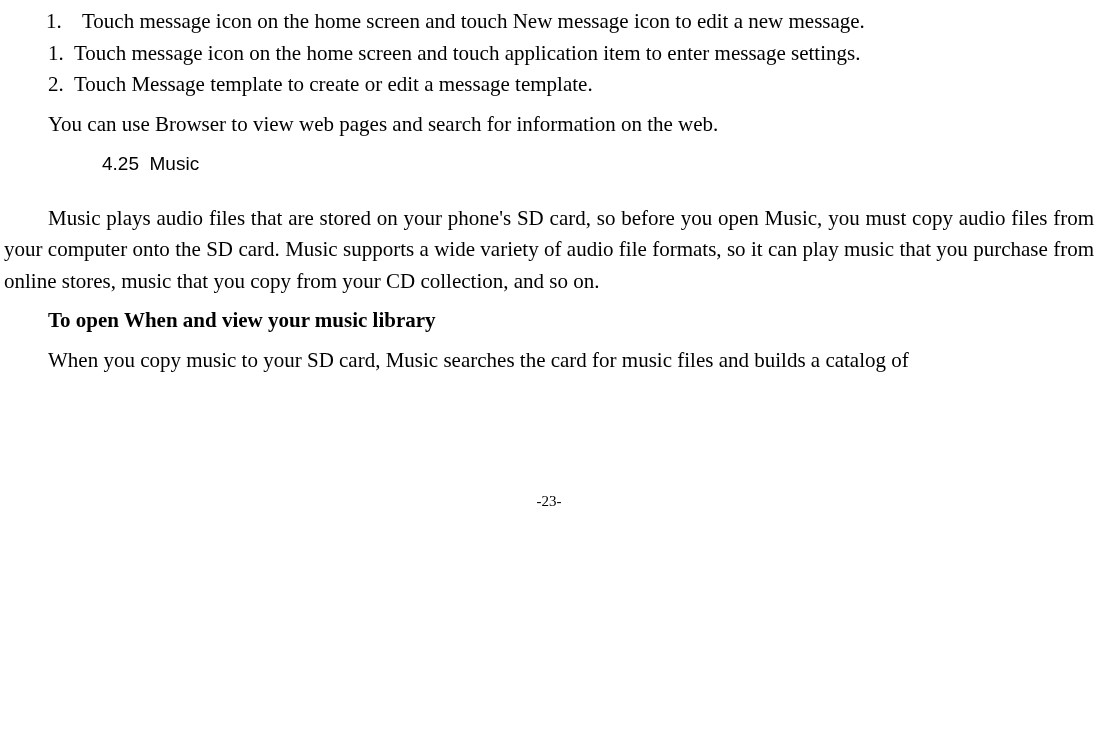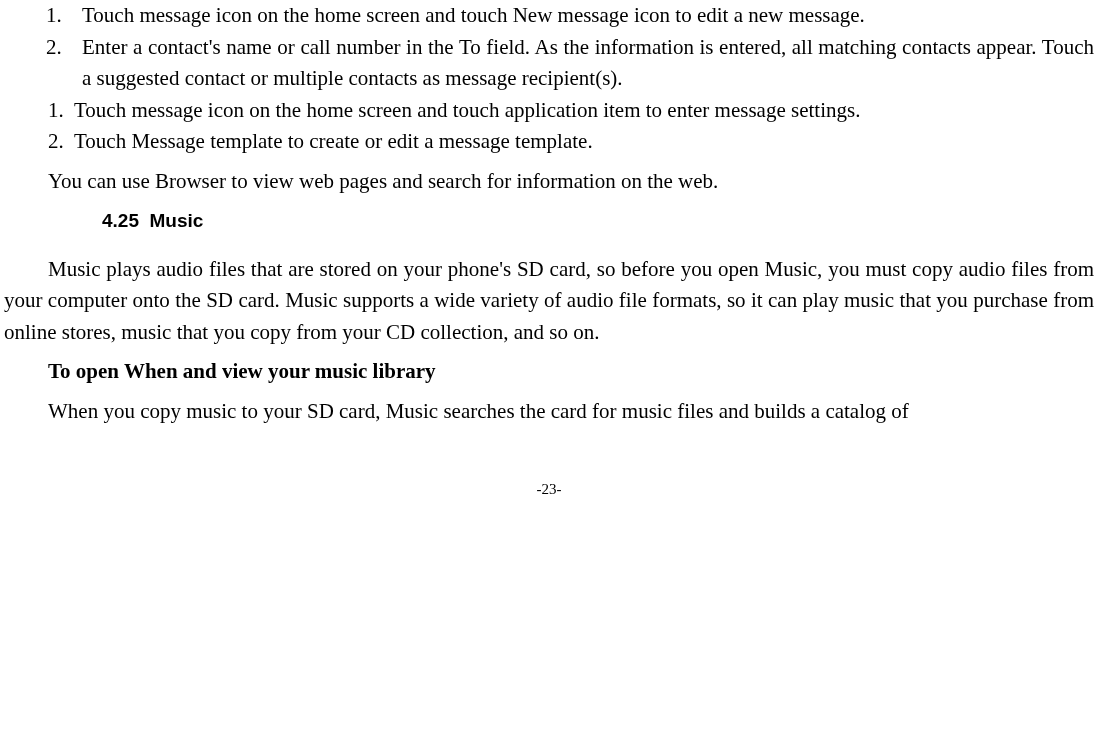--- a/index.html
+++ b/index.html
@@ -8,21 +8,21 @@
     font-family: "Times New Roman", Times, serif;
     font-size: 21px;
     line-height: 1.5;
     color: #000;
     background: #fff;
   }
   .page {
     width: 1098px;
     height: 520px;
     box-sizing: border-box;
-    padding: 0 4px;
+    padding: 6px 4px;
     position: relative;
   }
   .content {
     text-align: justify;
   }
   .ol-item {
     padding-left: 78px;
     text-indent: -36px;
   }
   .ol-item .num {
@@ -50,49 +50,46 @@
     padding-left: 44px;
     text-indent: 0;
     margin-top: 8px;
   }
   .para-first {
     text-indent: 44px;
     padding-left: 0;
   }
   .heading {
     font-family: Arial, Helvetica, sans-serif;
-    font-weight: bold;
+    font-weight: normal;
     font-size: 19px;
     padding-left: 98px;
     margin-top: 10px;
-    margin-bottom: 18px;
+    margin-bottom: 24px;
   }
   .bold {
     font-weight: bold;
   }
   .pagenum {
     position: absolute;
-    bottom: 20px;
+    bottom: 8px;
     left: 0;
     right: 0;
     text-align: center;
     font-size: 15px;
   }
 </style>
 </head>
 <body>
 
 <div class="page">
   <div class="content">
 
     <div class="ol-item">
       <span class="num">1.</span><span class="sp"></span><span>Touch message icon on the home screen and touch New message icon to edit a new message.</span>
-    </div>
-    <div class="ol-item">
-      <span class="num">2.</span><span class="sp"></span><span>Enter a contact's name or call number in the To field. As the information is entered, all matching contacts appear. Touch a suggested contact or multiple contacts as message recipient(s).</span>
     </div>
 
 
 
     <div class="ol-item" style="padding-left:70px;text-indent:-26px;">
       <span class="num" style="width:20px;">1.</span><span style="display:inline-block;width:6px;"></span><span>Touch message icon on the home screen and touch application item to enter message settings.</span>
     </div>
     <div class="ol-item" style="padding-left:70px;text-indent:-26px;">
       <span class="num" style="width:20px;">2.</span><span style="display:inline-block;width:6px;"></span><span>Touch Message template to create or edit a message template.</span>
     </div>

